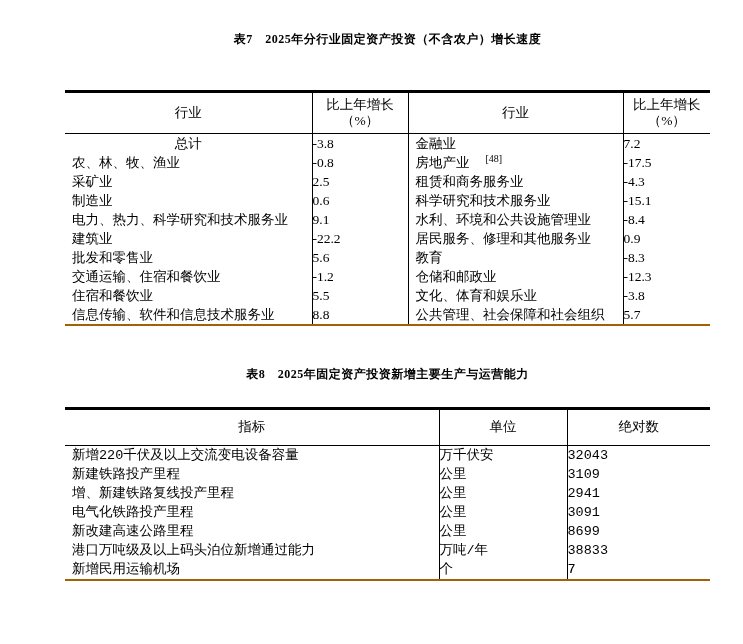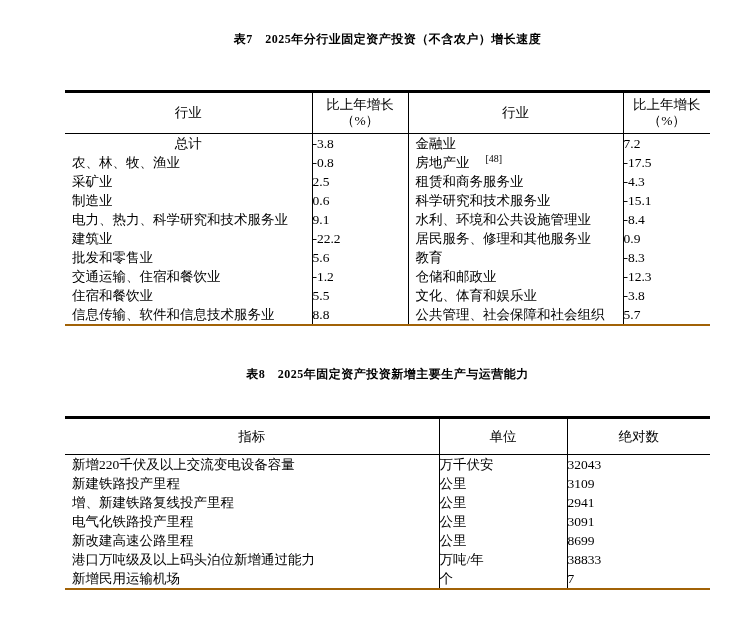--- a/index.html
+++ b/index.html
@@ -11,21 +11,21 @@
     position:absolute;left:65px;width:645px;margin:0;text-align:center;
     font-size:12px;font-weight:bold;letter-spacing:.5px;white-space:nowrap;
   }
   #t7-title{top:31px;}
   #t8-title{top:366px;}
   table.tbl{
     position:absolute;left:65px;width:645px;border-collapse:collapse;table-layout:fixed;
     border-top:3px solid #000;border-bottom:2px solid #a16207;font-size:13.5px;
   }
   #t7{top:90px;}
-  #t8{top:416px;}
+  #t8{top:407px;font-family:Liberation Mono, monospace;}
   .tbl th{
     font-weight:normal;text-align:center;vertical-align:middle;padding:0;line-height:16px;
     border-bottom:1px solid #000;font-size:13.5px;
   }
   #t7 th{height:40px;}
   #t8 th{height:35px;}
   #t7 th:nth-child(n+2), #t7 td:nth-child(n+2),
   #t8 th:nth-child(n+2), #t8 td:nth-child(n+2){border-left:1px solid #000;}
   .tbl td{padding:0;height:19px;line-height:19px;vertical-align:middle;white-space:nowrap;overflow:hidden;}
   td.lbl{text-align:left;padding-left:7px;}

